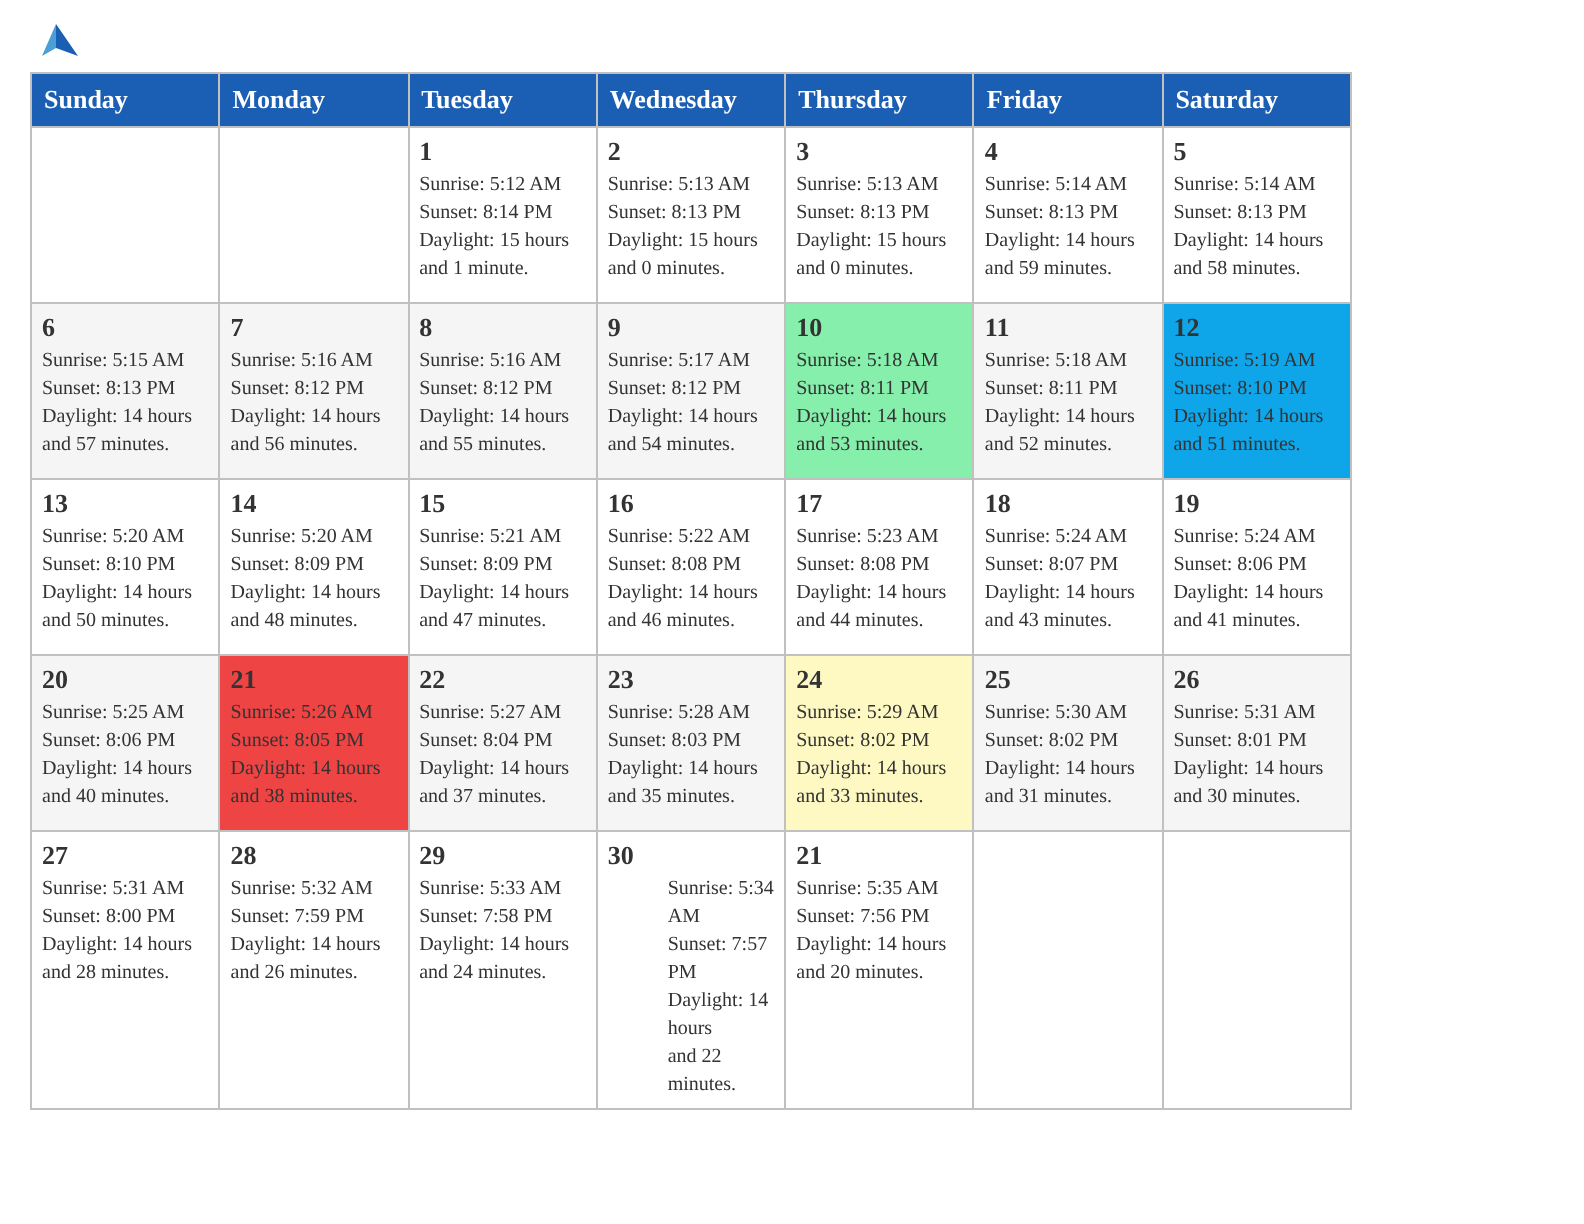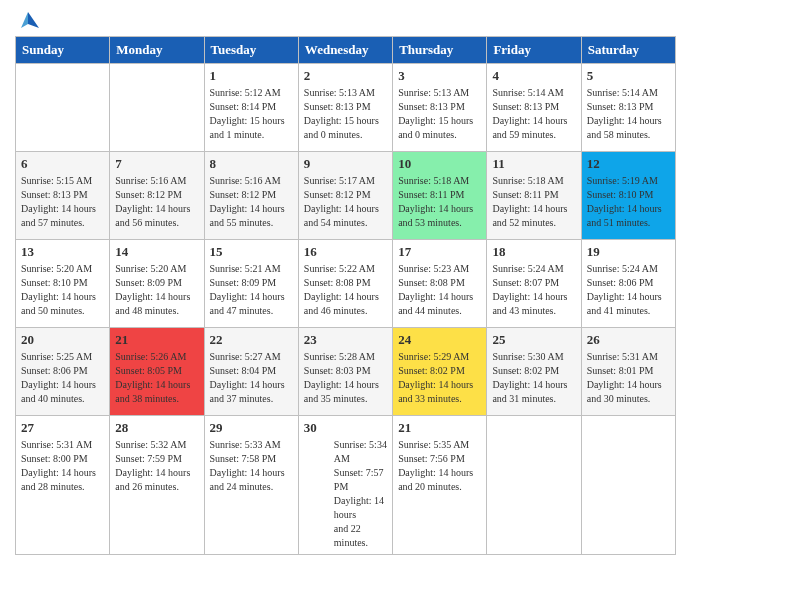--- a/index.html
+++ b/index.html
@@ -289,21 +289,21 @@
 Daylight: 14 hours
 and 37 minutes.</div>
           </td>
           <td style="background: rgb(245, 245, 245);">
             <span class="day-number">23</span>
             <div class="day-info" style="white-space: pre-line;">Sunrise: 5:28 AM
 Sunset: 8:03 PM
 Daylight: 14 hours
 and 35 minutes.</div>
           </td>
-          <td style="background: #fde047;">
+          <td style="background: #fef9c3;">
             <span class="day-number">24</span>
             <div class="day-info" style="white-space: pre-line;">Sunrise: 5:29 AM
 Sunset: 8:02 PM
 Daylight: 14 hours
 and 33 minutes.</div>
           </td>
           <td style="background: rgb(245, 245, 245);">
             <span class="day-number">25</span>
             <div class="day-info" style="white-space: pre-line;">Sunrise: 5:30 AM
 Sunset: 8:02 PM

